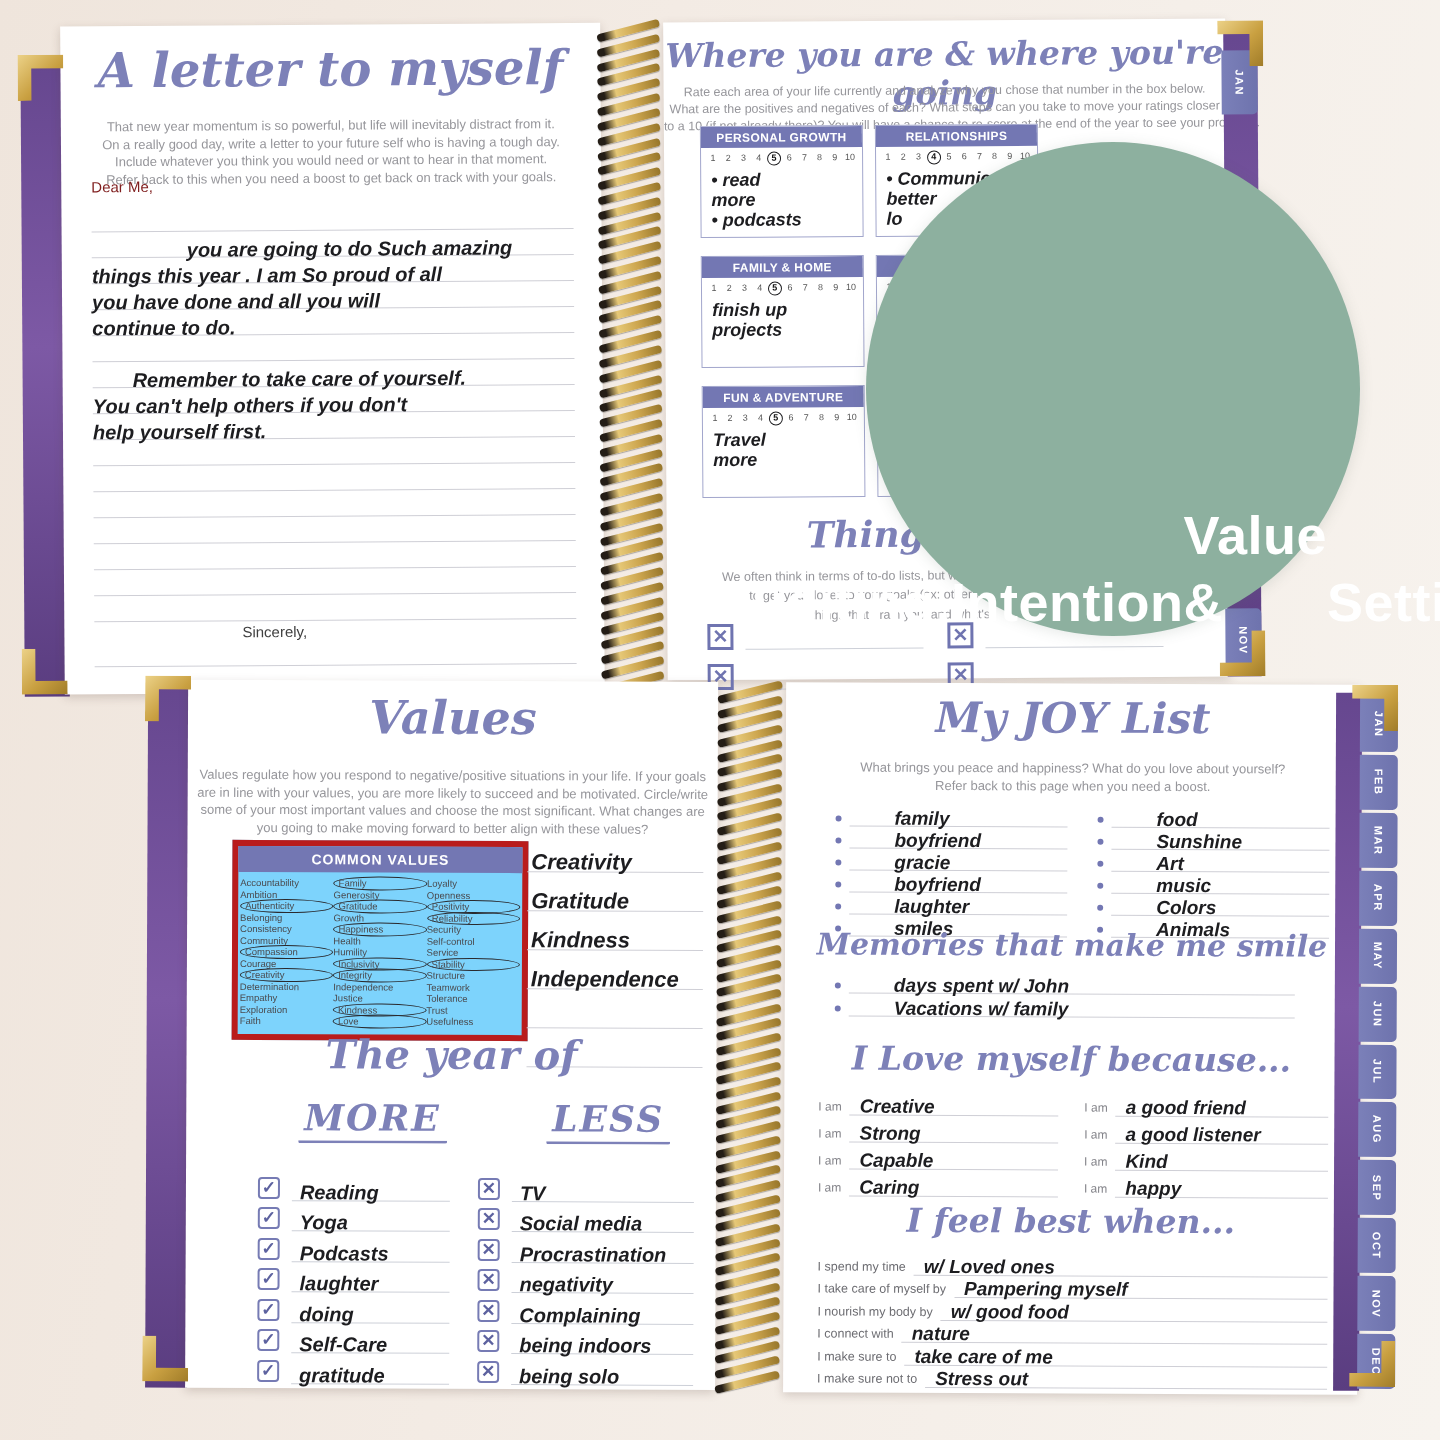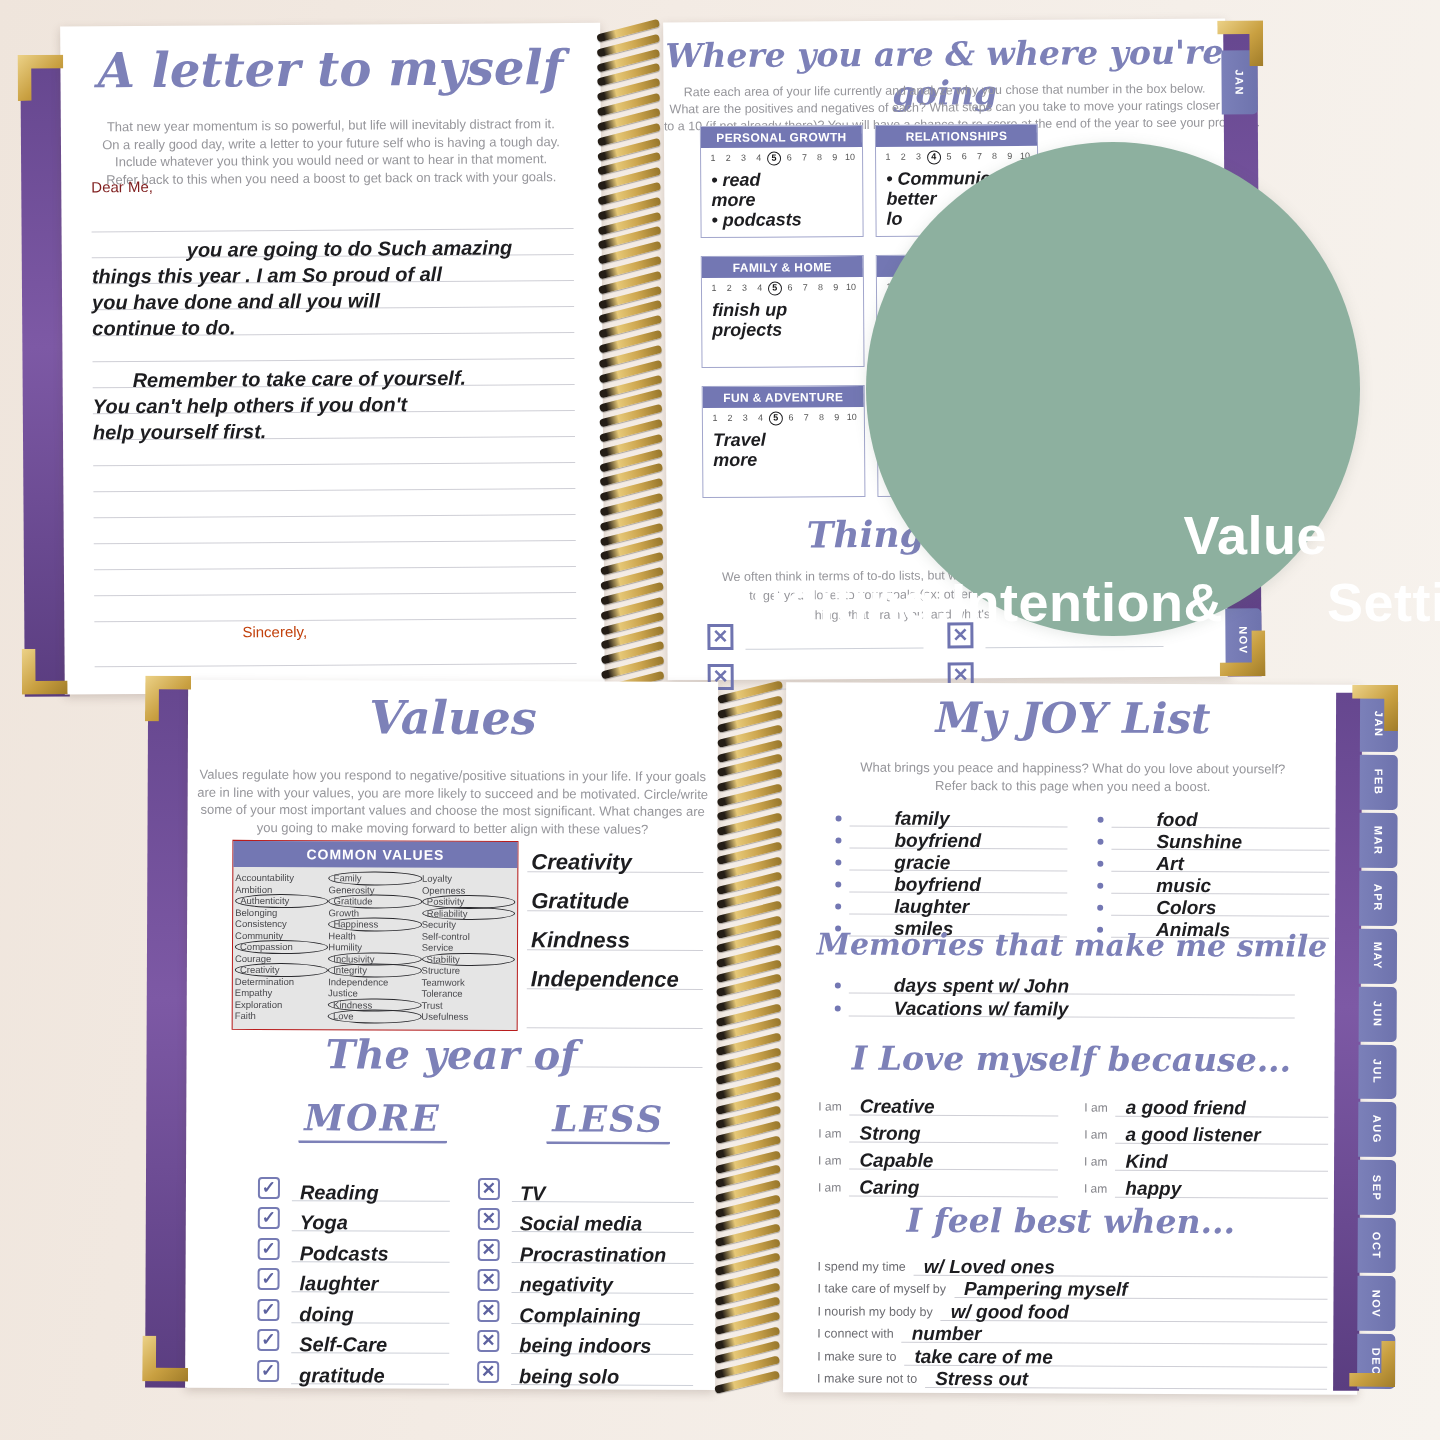--- a/index.html
+++ b/index.html
@@ -21,39 +21,39 @@
         background:linear-gradient(90deg,#241d16 0 11%,#e6c877 30%,#cda64f 62%,#97762a 100%);
         transform:rotate(-14deg);box-shadow:0 1px 1px rgba(0,0,0,.3)}
   .script{font-family:"DejaVu Serif",serif;font-style:italic;font-weight:600;color:#7d81b8}
   .hand{font-family:"Liberation Sans",sans-serif;font-style:italic;font-weight:700;color:#1d1d20}
   .intro{color:#96969b;font-size:13px;line-height:1.36;text-align:center}
   .intro div{white-space:nowrap}
   .title-c{width:100%;text-align:center}
   
   .rline{height:25px;position:relative;border-bottom:1px solid #cfcfd6}
   .rline .hand{position:absolute;bottom:-5px;left:0;font-size:20px;white-space:nowrap}
-  .closing{font-size:15px;color:#c2410c}
+  .closing{font-size:15px;color:#404040}
   
   .rating-grid{position:absolute;left:36px;top:104px;width:340px;display:grid;
                grid-template-columns:163px 163px;grid-auto-rows:112px;gap:18px 12px}
   .rate-box{border:1px solid #a2a6cc;background:#fff;display:flex;flex-direction:column;overflow:hidden}
   .rate-head{height:21px;flex:none;background:#7377b3;color:#fff;font-size:12px;font-weight:700;
              display:flex;align-items:center;justify-content:center;letter-spacing:.4px}
   .rate-row{display:flex;justify-content:space-between;padding:4px 5px 1px;flex:none}
   .rate-num{box-sizing:border-box;width:14px;height:14px;line-height:11px;font-size:9px;color:#555;
             text-align:center;border:1.6px solid transparent;border-radius:50%}
   .rate-num.circled{border-color:#1d1d20;font-weight:700;color:#111}
   .rate-notes{padding:3px 10px}
   .rate-notes .hand{display:block;font-size:18px;line-height:20px;white-space:nowrap}
   .things-row{display:flex;align-items:flex-end}
   .xbox{box-sizing:border-box;width:26px;height:26px;border:3px solid #6f74b0;color:#6f74b0;
         font-size:19px;font-weight:700;line-height:20px;text-align:center;margin-right:12px;flex:none}
   .tg-line{width:178px;border-bottom:1.5px solid #cdd0d8;height:24px}
   
-  .values-box{position:absolute;border:1px solid #b91c1c;background:#e5e5e5}
+  .values-box{position:absolute;border:6px solid #b91c1c;background:#7dd3fc}
   .vhead{height:26px;background:#7377b3;color:#fff;font-weight:700;font-size:14px;letter-spacing:1px;
          display:flex;align-items:center;justify-content:center}
   .vcols{display:flex;padding:5px 2px 7px}
   .vcol{flex:1;display:flex;flex-direction:column;}
   .vitem{font-size:9.5px;line-height:11.5px;color:#4a4a4e;white-space:nowrap}
   .circled-val{border:1.5px solid #2a2a2e;border-radius:50%;padding:0 4px;margin:-1px 0}
   .chosen{position:absolute;display:flex;flex-direction:column}
   .chosen-line{height:38px;position:relative;border-bottom:1px solid #cfcfd6}
   .chosen-line .hand{position:absolute;bottom:-4px;left:4px;font-size:22px;white-space:nowrap}
   .big-label{font-family:"DejaVu Serif",serif;font-style:italic;color:#7d81b8;font-weight:700;
@@ -734,21 +734,21 @@
         </div>
         <div class="fb-row">
           <span class="fb-label">I nourish my body by</span>
           <span class="fill-line">
             <span class="hand">w/ good food</span>
           </span>
         </div>
         <div class="fb-row">
           <span class="fb-label">I connect with</span>
           <span class="fill-line">
-            <span class="hand">number</span>
+            <span class="hand">nature</span>
           </span>
         </div>
         <div class="fb-row">
           <span class="fb-label">I make sure to</span>
           <span class="fill-line">
             <span class="hand">take care of me</span>
           </span>
         </div>
         <div class="fb-row">
           <span class="fb-label">I make sure not to</span>

